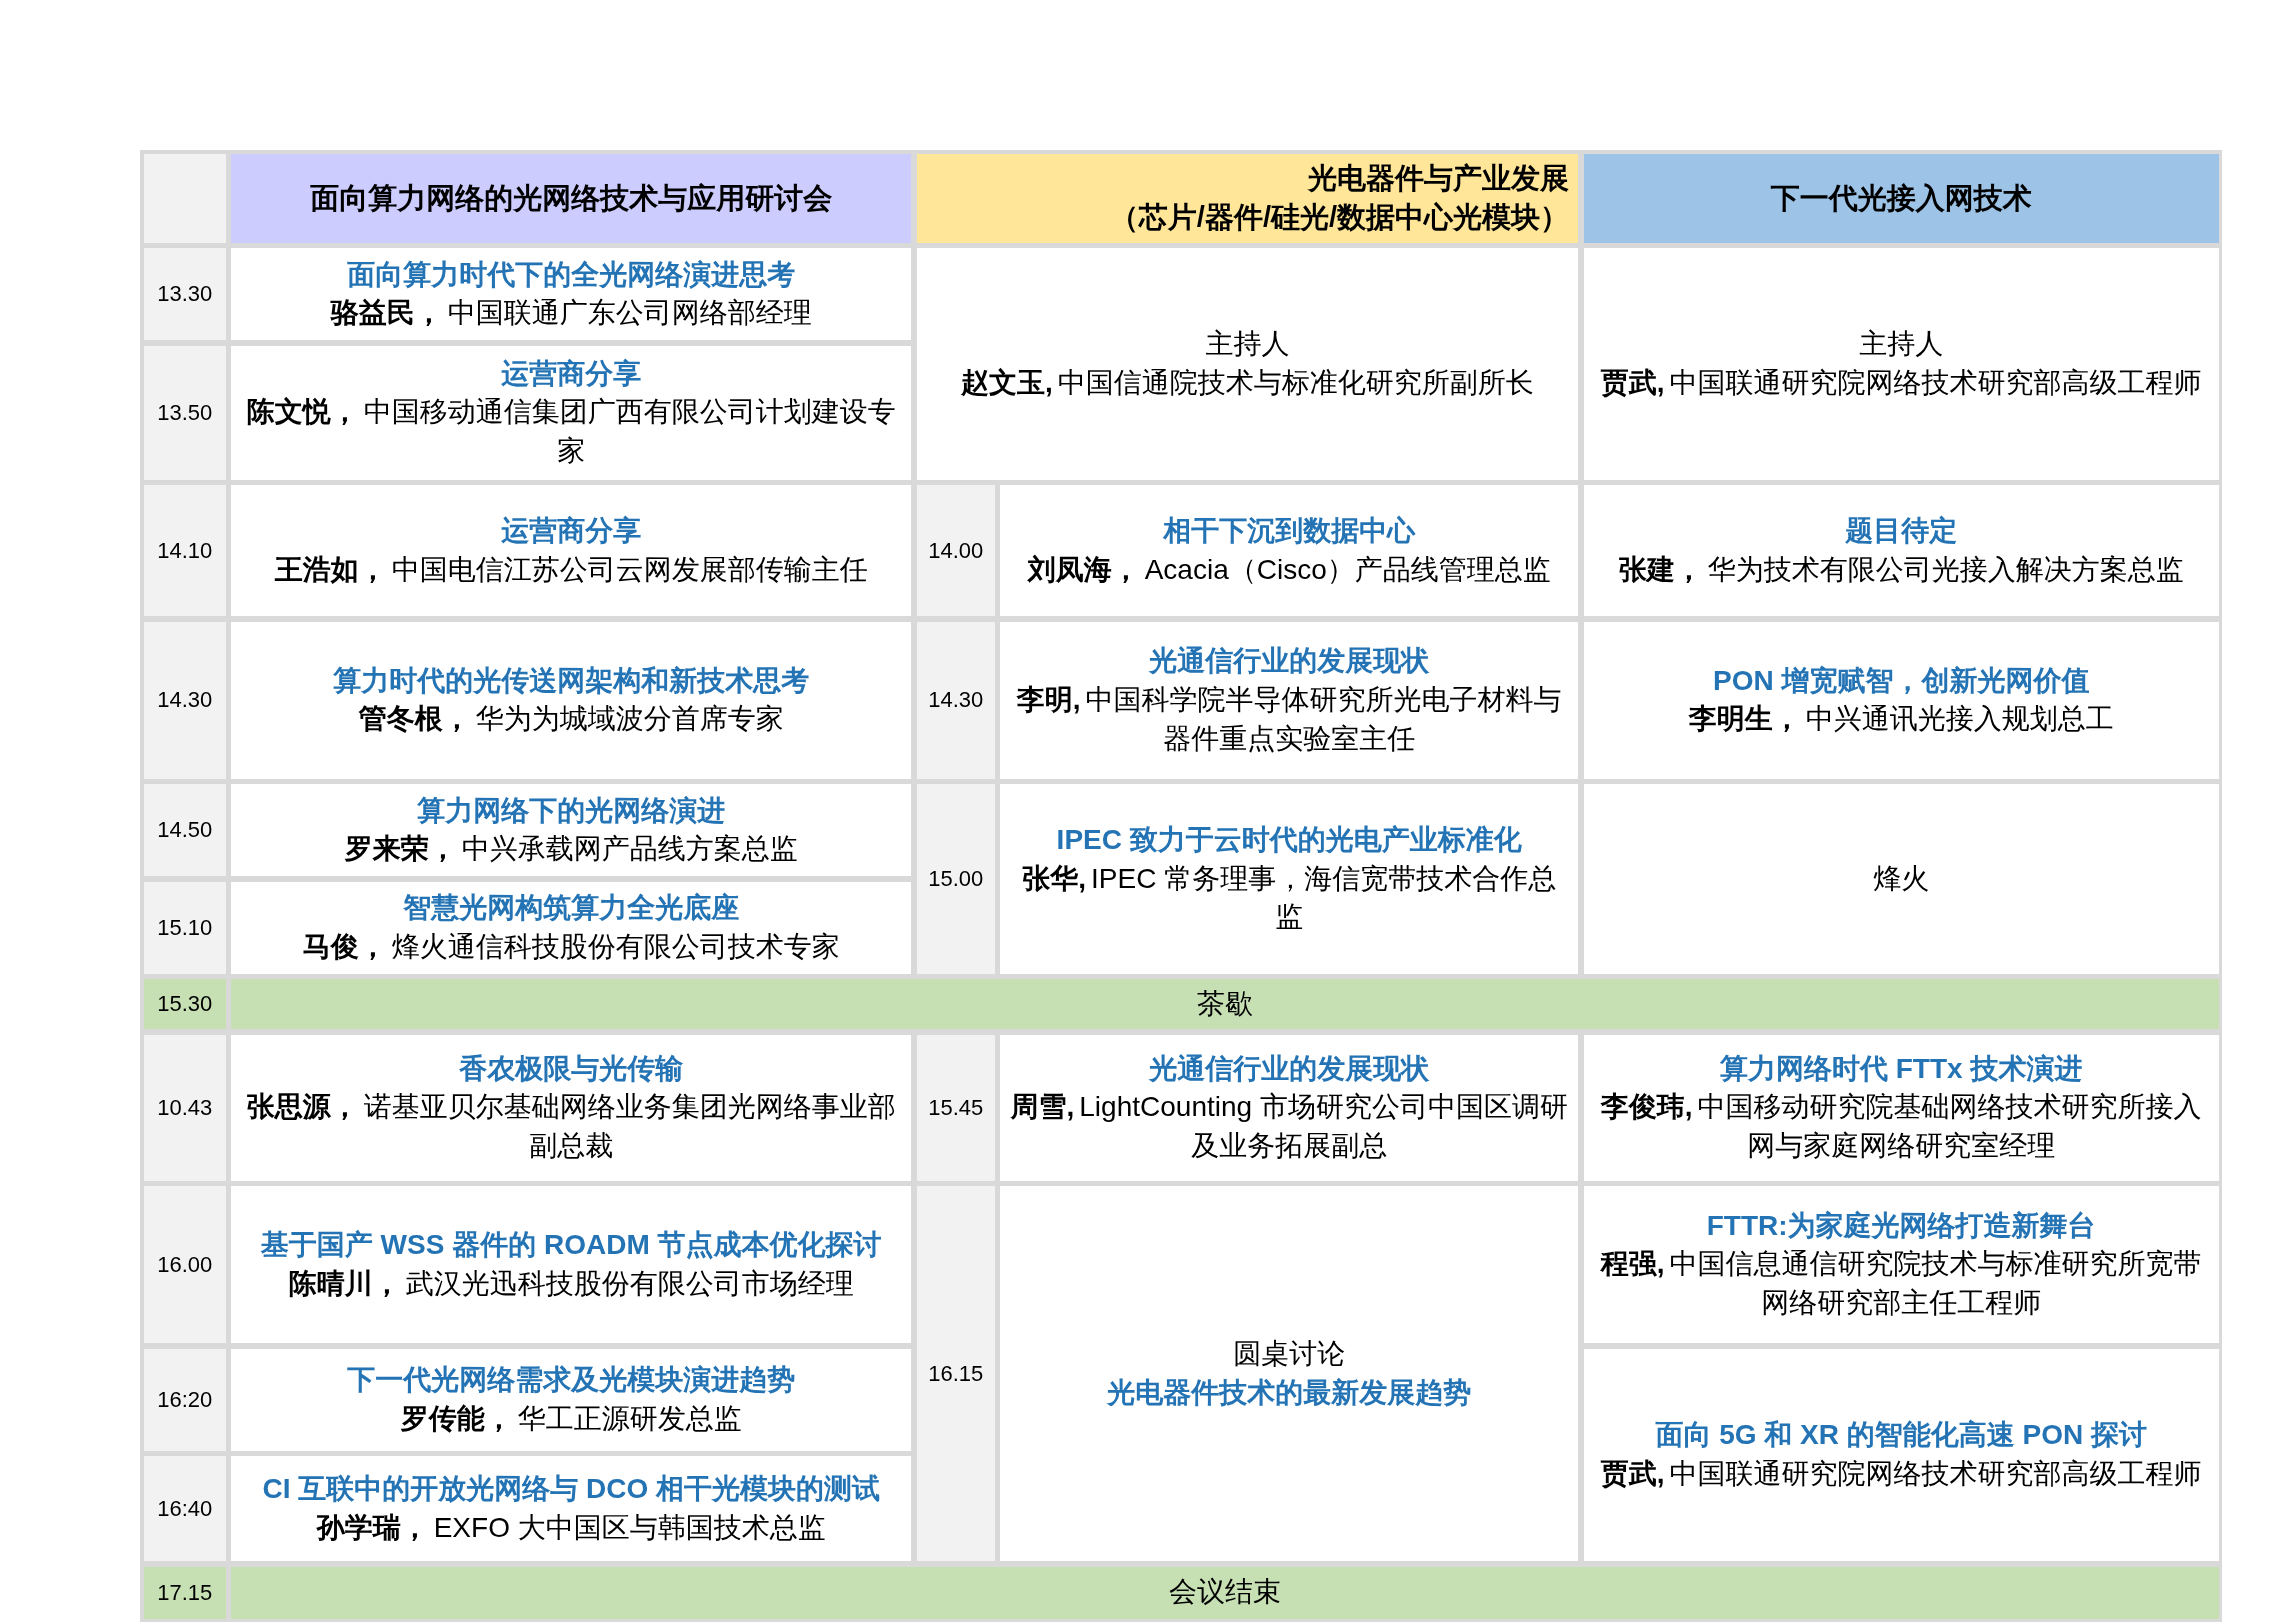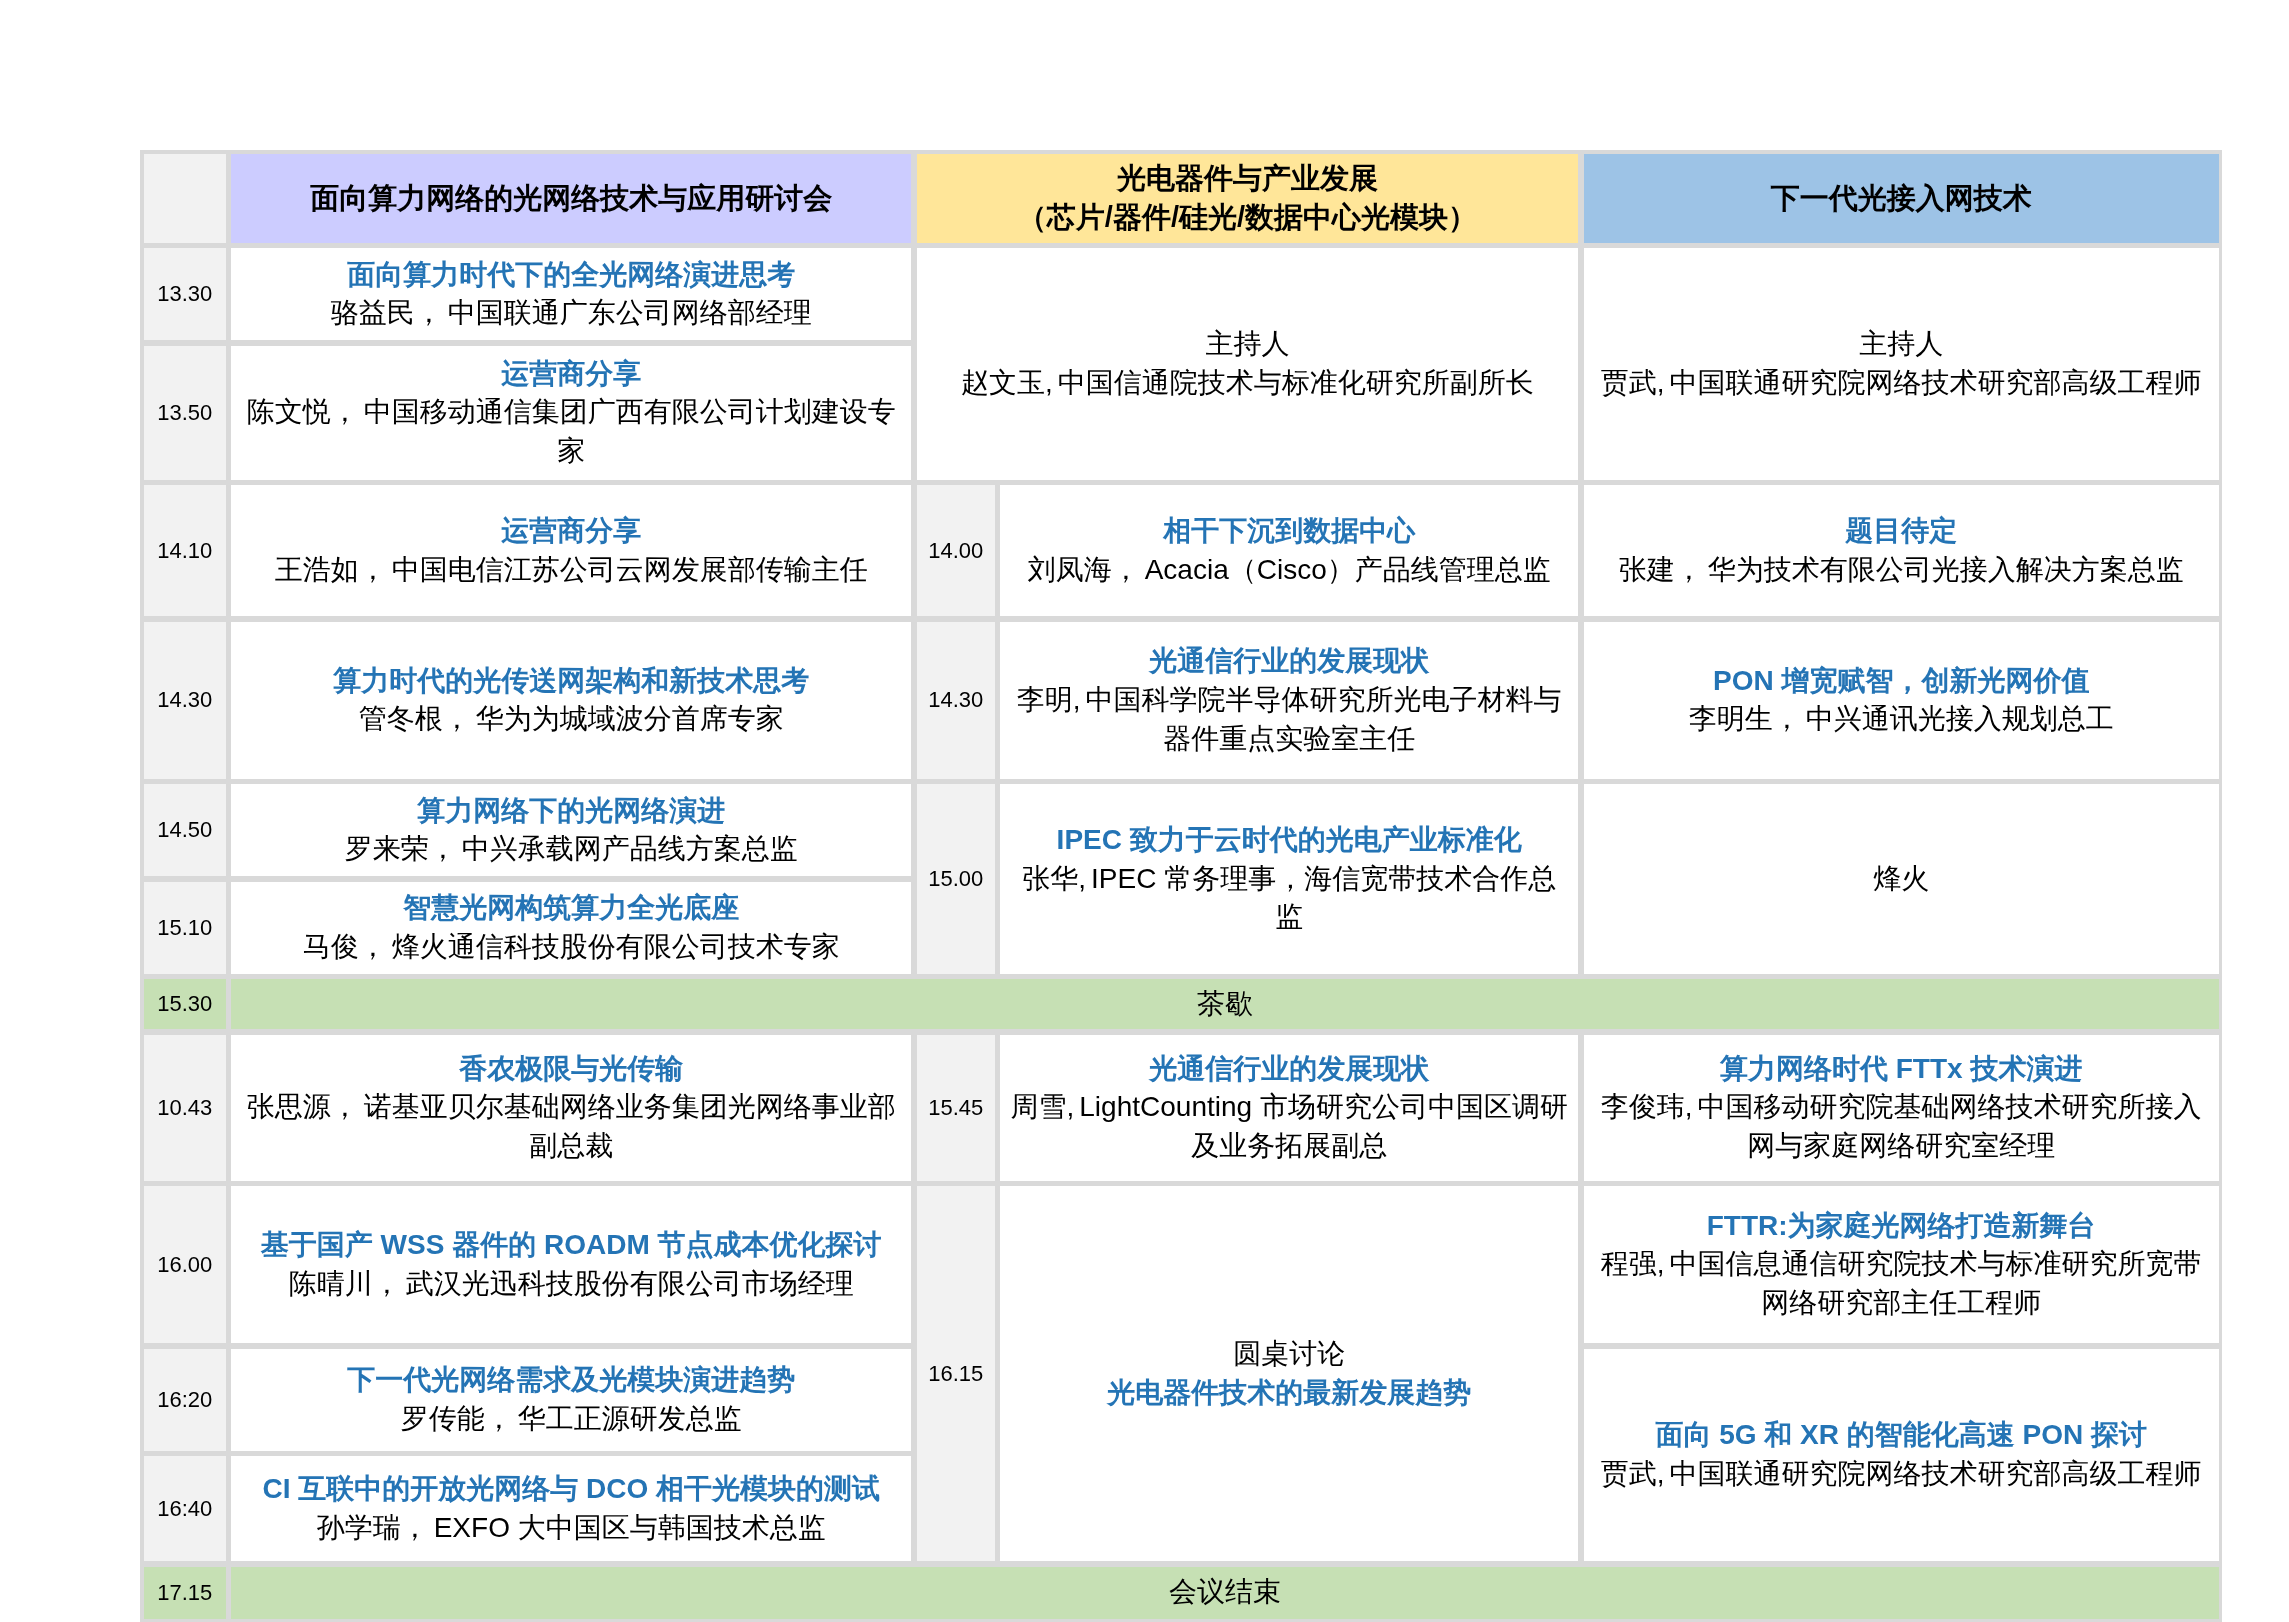--- a/index.html
+++ b/index.html
@@ -22,24 +22,24 @@
   }
   .cell{
     background:#ffffff;
     display:flex;flex-direction:column;justify-content:center;align-items:center;
     text-align:center;padding:5.5px 9.2px;
     font-size:28px;line-height:1.38;
   }
   .time{background:var(--c-time);font-size:22px;}
   .hdr{font-weight:bold;font-size:29px;line-height:1.35;}
   .hdr-1{background:var(--c-h1);}
-  .hdr-2{background:var(--c-h2);}
+  .hdr-2{background:var(--c-h2);align-items:flex-end;}
   .hdr-3{background:var(--c-h3);}
   .title{color:var(--c-title);font-weight:bold;text-align:center;}
-  .nm{font-weight:normal;margin-right:0.18em;}
+  .nm{font-weight:bold;margin-right:0.18em;}
   .green{background:var(--c-break);}
   .band{font-size:28px;}
 </style>
 </head>
 <body>
 
 <div class="tbl">
 
   <div class="cell time" style="grid-area:1/1/2/2"></div>
   <div class="cell hdr hdr-1" style="grid-area:1/2/2/3">

